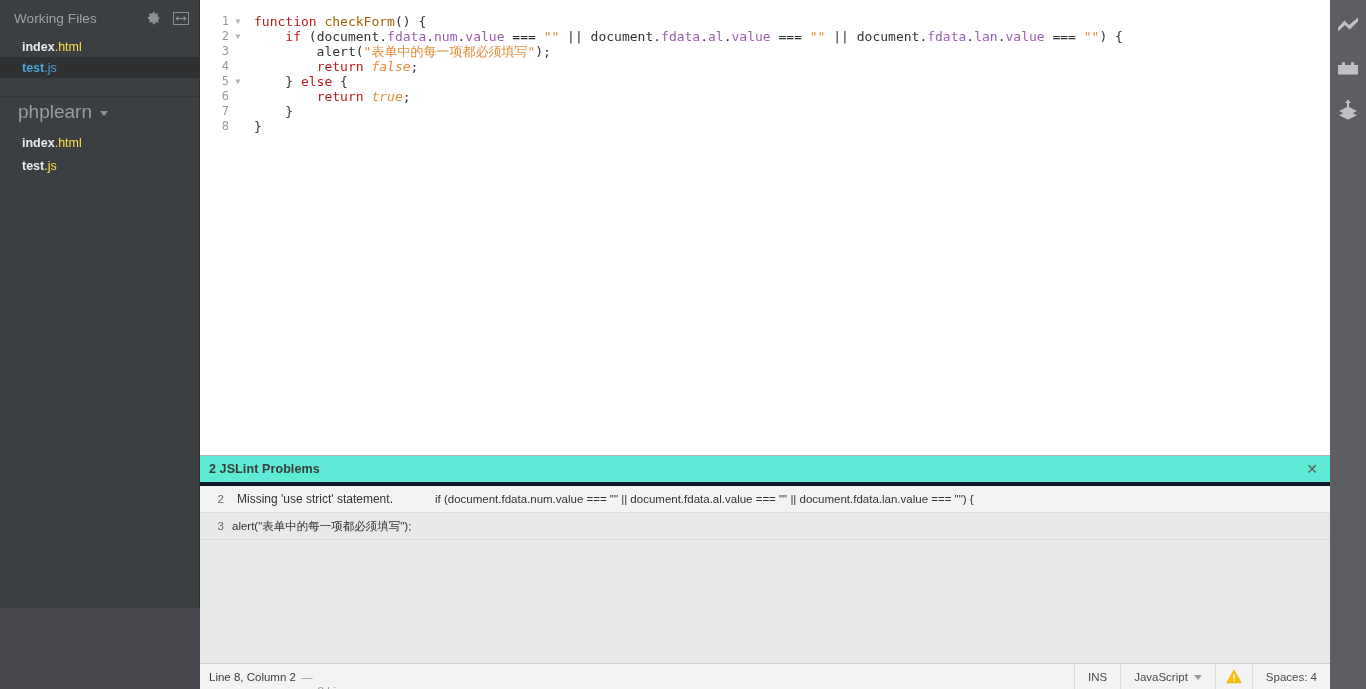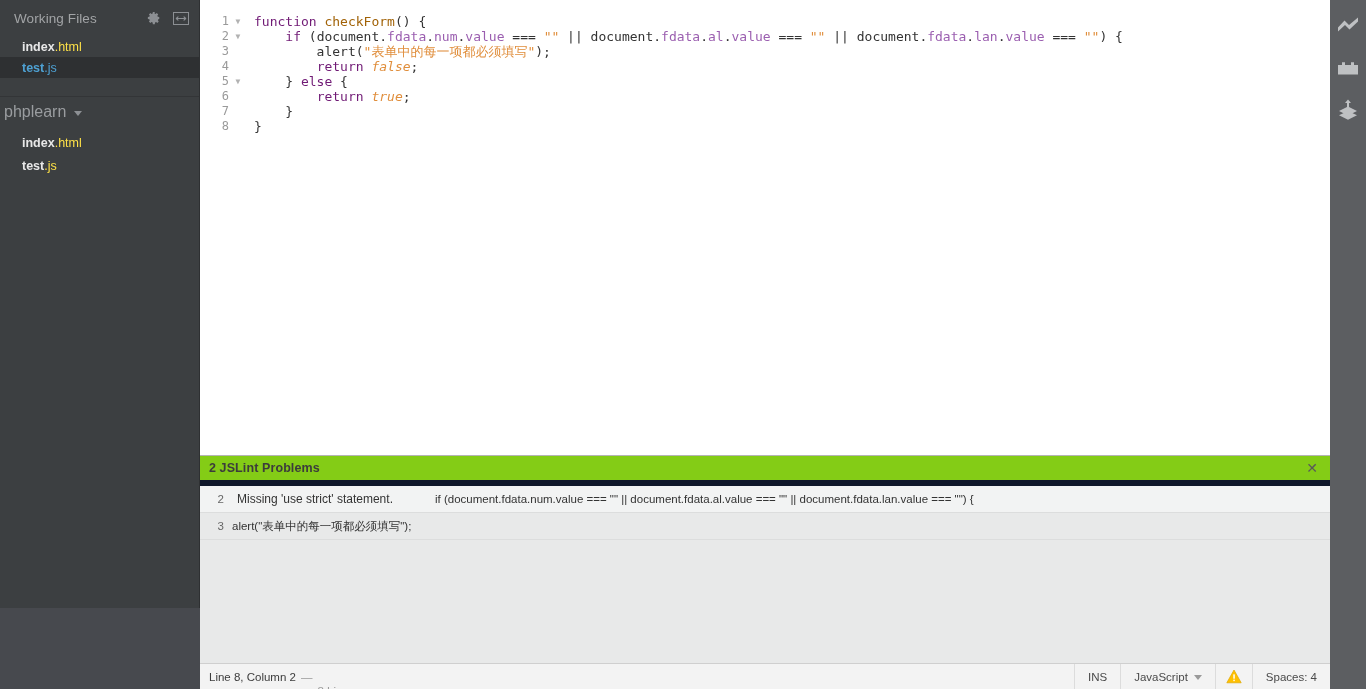--- a/index.html
+++ b/index.html
@@ -49,22 +49,22 @@
   .fname { color: #e8e8e8; font-weight: bold; }
   .fext  { color: #fde047; }
   .file-row.selected .fname { color: #4ea1d3; font-weight: bold; }
   .file-row.selected .fext  { color: #4ea1d3; }
 
   .wf-spacer { height: 18px; }
   .sb-divider { height: 1px; background: #333537; }
 
   .project-header {
     height: 30px; display: flex; align-items: center;
-    padding-left: 4px;
-    color: #9a9da0; font-size: 16px;
+    padding-left: 18px;
+    color: #9a9da0; font-size: 19px;
     cursor: pointer;
   }
   .caret-dn {
     width: 0; height: 0; margin-left: 8px; position: relative; top: 1px;
     border-left: 4px solid transparent;
     border-right: 4px solid transparent;
     border-top: 5px solid #8d9094;
   }
   .tree-list { padding-top: 4px; }
   .tree-row {
@@ -102,42 +102,42 @@
   }
   .foldmark {
     display: inline-block; width: 12px; text-align: center;
     color: #b2b2b2; font-size: 8px; line-height: 8px;
     margin-left: 3px;
   }
   .foldmark.empty { color: transparent; }
   .ctext { padding-left: 8px; }
 
   
-  .kw   { color: #701a75; }      
+  .kw   { color: #b91c1c; }      
   .def  { color: #a16207; }
   .prop { color: #9b5fb0; }
   .punc { color: #333333; }
   .op   { color: #333333; }
   .str  { color: #e08e3c; }
   .lit  { color: #e08e3c; font-style: italic; }      
   .plain{ color: #333333; }
 
   
   #jslint {
     height: 208px;
     flex: 0 0 208px;
     border-top: 1px solid #b4b4b4;
     background: #e8e9e9;
     display: flex; flex-direction: column;
     position: relative;
   }
   .jl-toolbar {
     height: 30px; flex: 0 0 30px;
-    background: #84cc16;
-    border-bottom: 6px solid #0f172a;
+    background: #5eead4;
+    border-bottom: 4px solid #0f172a;
     display: flex; align-items: center;
     padding: 0 8px 0 9px;
     position: relative;
   }
   .jl-title { font-size: 12.5px; font-weight: bold; color: #3c3c3c; letter-spacing: .1px; }
   .jl-close {
     position: absolute; right: 10px; top: 50%; transform: translateY(-50%);
     width: 16px; height: 16px; cursor: pointer;
     display: flex; align-items: center; justify-content: center;
     color: #5a5a5a; font-size: 14px; line-height: 1;

